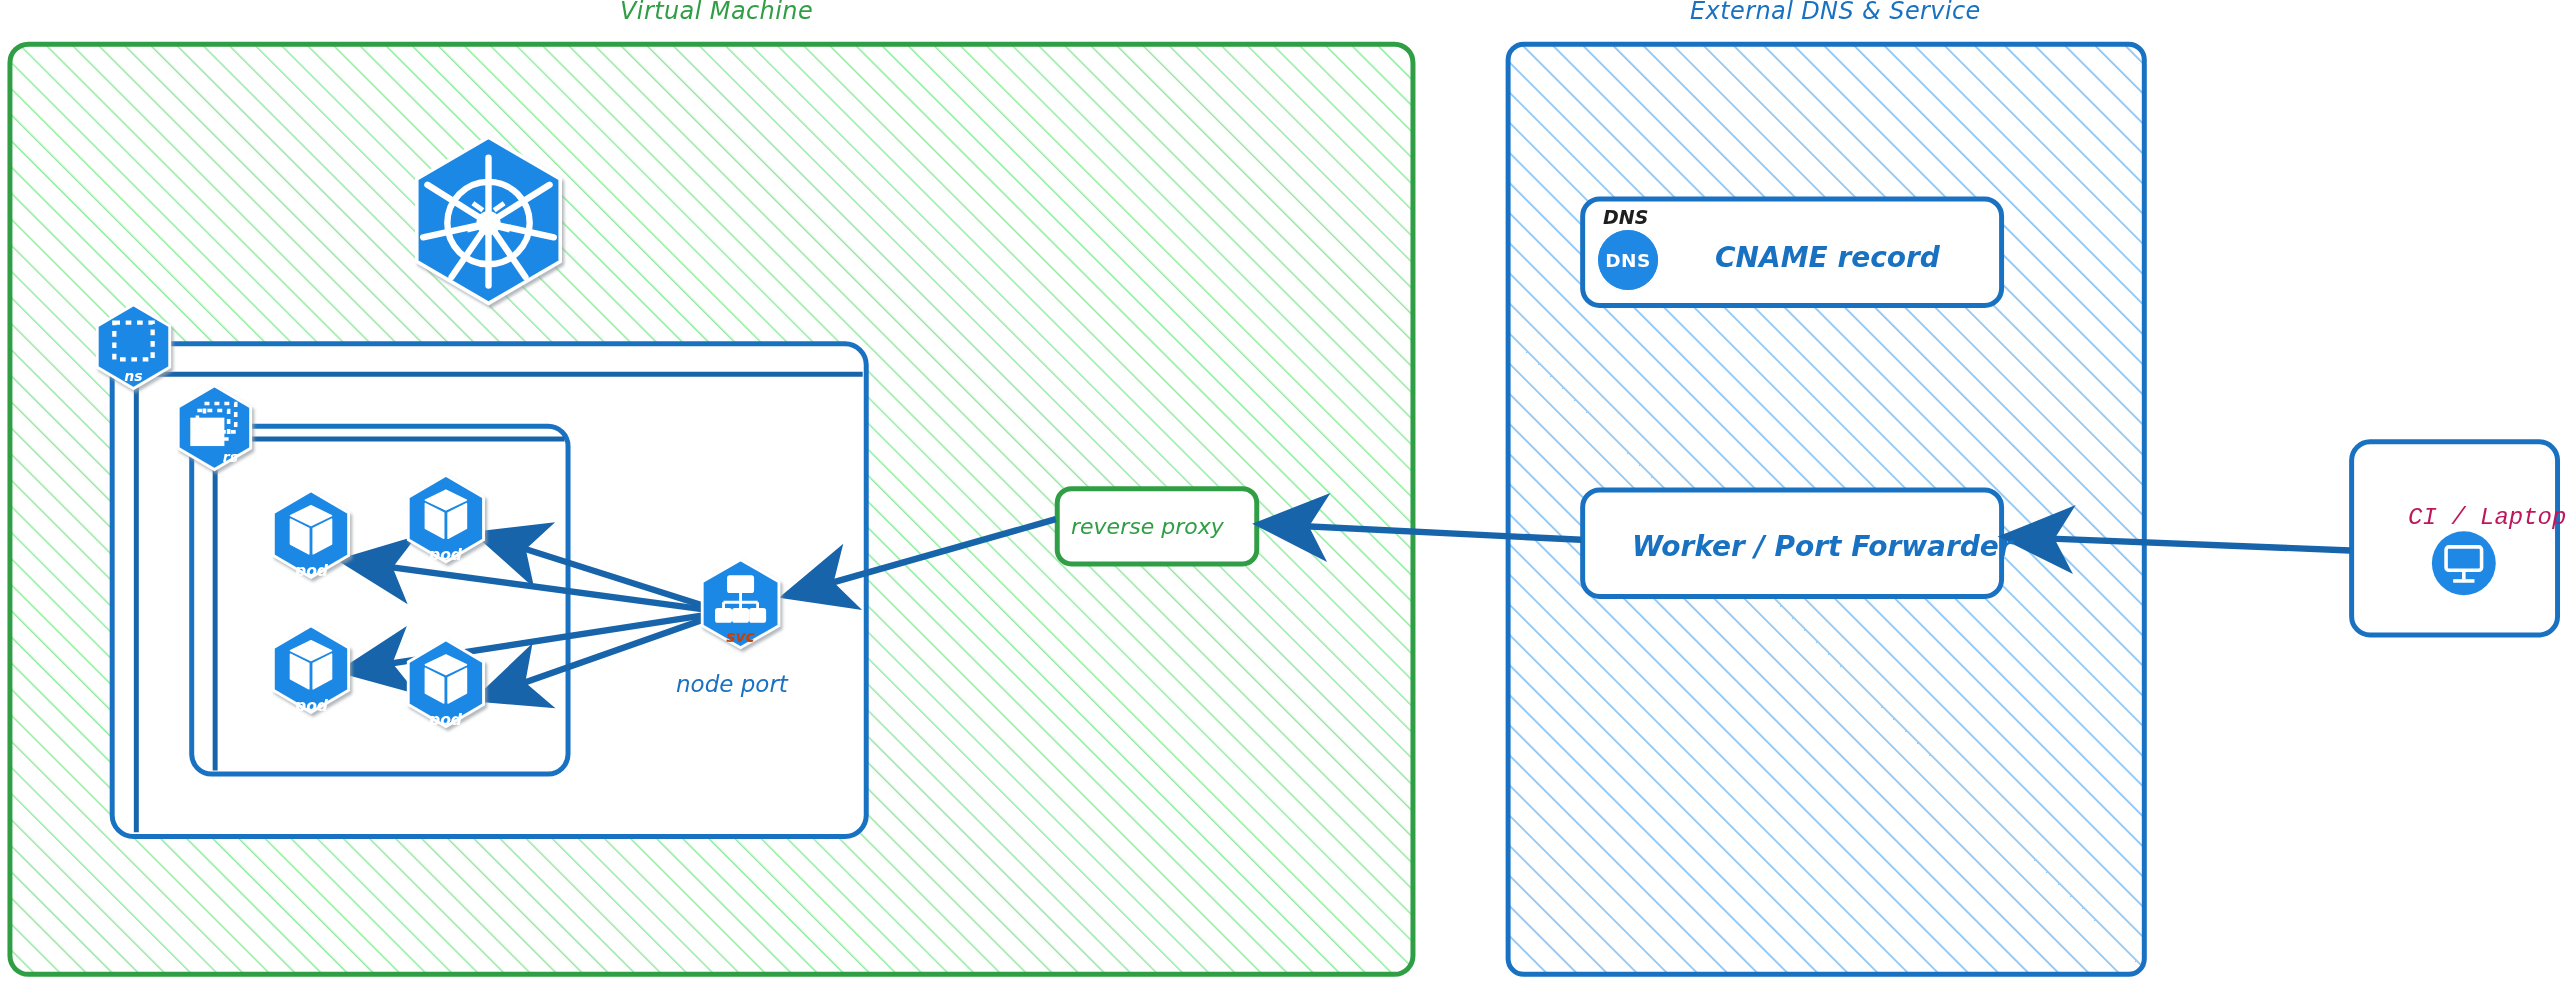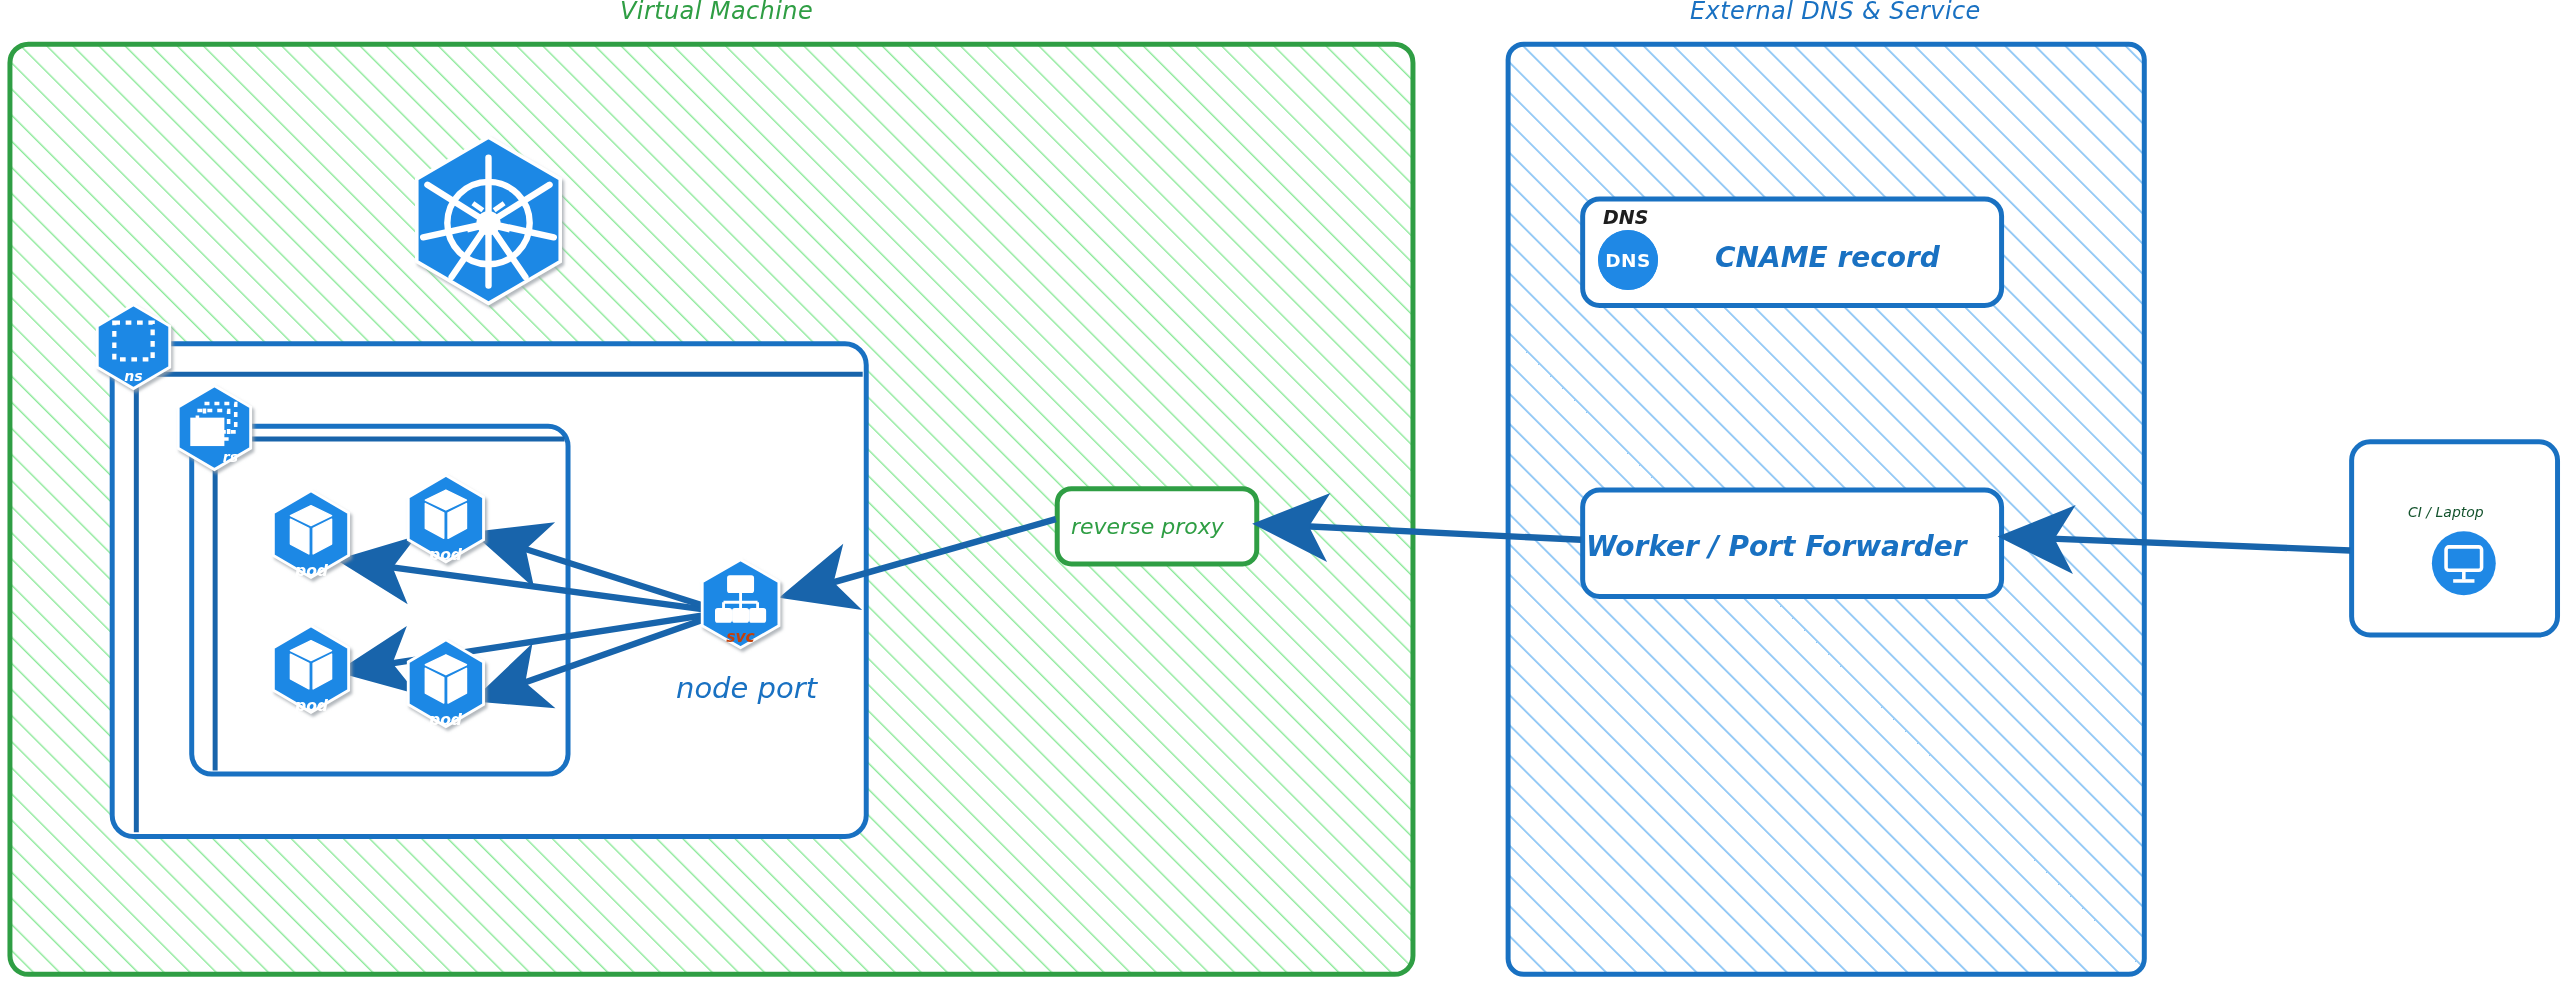--- a/index.html
+++ b/index.html
@@ -10,23 +10,23 @@
   .stage{position:absolute;inset:0;}
   svg.layer{position:absolute;left:0;top:0;width:2576px;height:983px;overflow:visible;}
 
   .ttl{position:absolute;white-space:nowrap;font-style:italic;letter-spacing:0.4px;}
   .ttl-green{color:#2f9e44;font-size:24px;}
   .ttl-blue{color:#1971c2;font-size:24px;}
 
   .boxlabel{position:absolute;white-space:nowrap;font-style:italic;}
   .lbl-green{color:#2f9e44;font-size:22px;text-align:center;}
   .lbl-blue{color:#1971c2;font-size:28px;font-weight:bold;}
-  .lbl-blue-sm{color:#14532d;font-size:14px;}
+  .lbl-blue-sm{color:#be185d;font-size:24px;font-family:Liberation Mono, monospace;}
   .lbl-black{color:#1e1e1e;font-size:19px;font-weight:600;}
-  .lbl-nodeport{color:#1971c2;font-size:29px;font-style:italic;}
+  .lbl-nodeport{color:#1971c2;font-size:23px;font-style:italic;}
   .dnscircle{position:absolute;border-radius:50%;background:#1f88e5;
     display:flex;align-items:center;justify-content:center;
     color:#fff;font-size:18.5px;font-weight:700;letter-spacing:0.4px;}
 </style>
 </head>
 <body>
 
 <div class="stage">
 
   <div class="ttl ttl-green" style="left:620px;top:-2.8px;">Virtual Machine</div>
@@ -200,18 +200,18 @@
   <div class="boxlabel lbl-nodeport" style="left:676px;top:671px;">node port</div>
 
   <div class="boxlabel lbl-green" style="left:1071px;top:514px;">reverse proxy</div>
 
   <div class="boxlabel lbl-black" style="left:1603px;top:206px;">DNS</div>
   <div class="dnscircle" style="left:1598px;top:230px;width:60px;height:60px;">
     <span>DNS</span>
   </div>
   <div class="boxlabel lbl-blue" style="left:1715px;top:241px;">CNAME record</div>
 
-  <div class="boxlabel lbl-blue" style="left:1586px;top:530px;">Worker / Port Forwarder</div>
+  <div class="boxlabel lbl-blue" style="left:1632px;top:530px;">Worker / Port Forwarder</div>
 
   <div class="boxlabel lbl-blue-sm" style="left:2408px;top:504px;">CI / Laptop</div>
 
 </div>
 
 
 </body></html>

